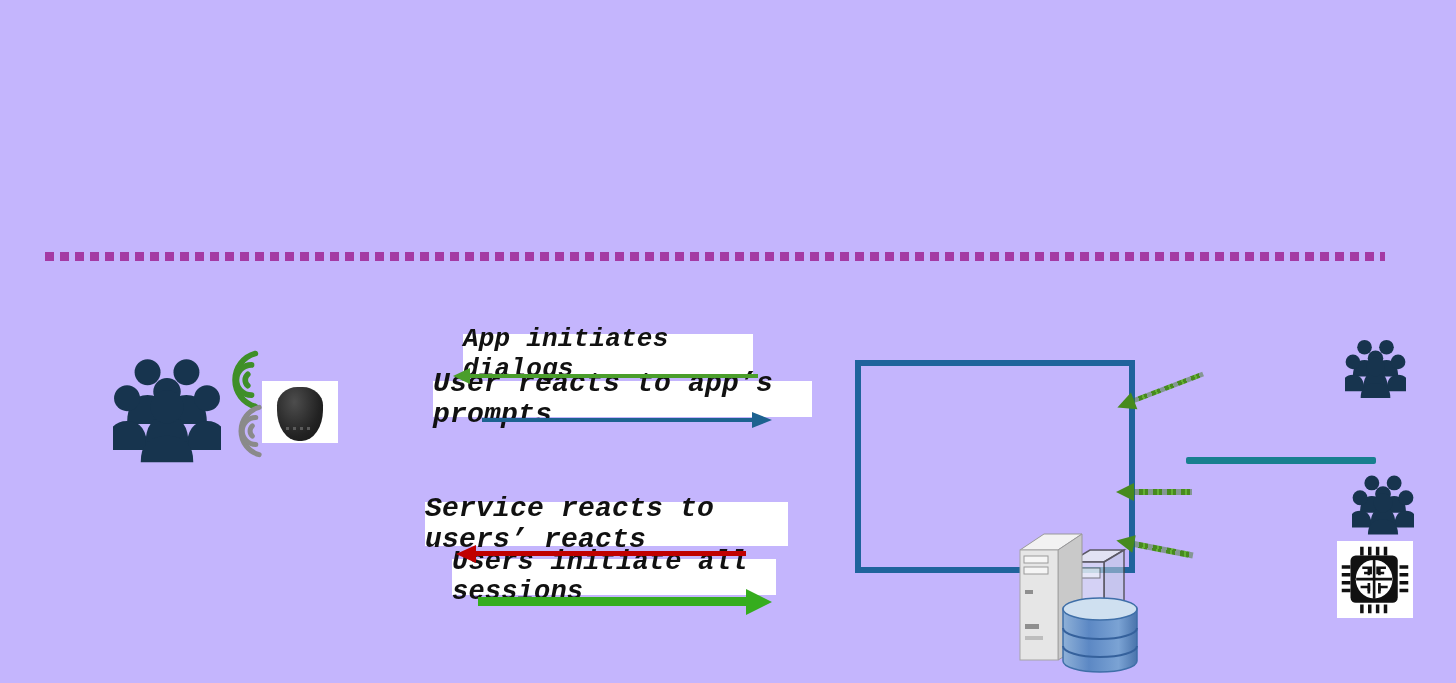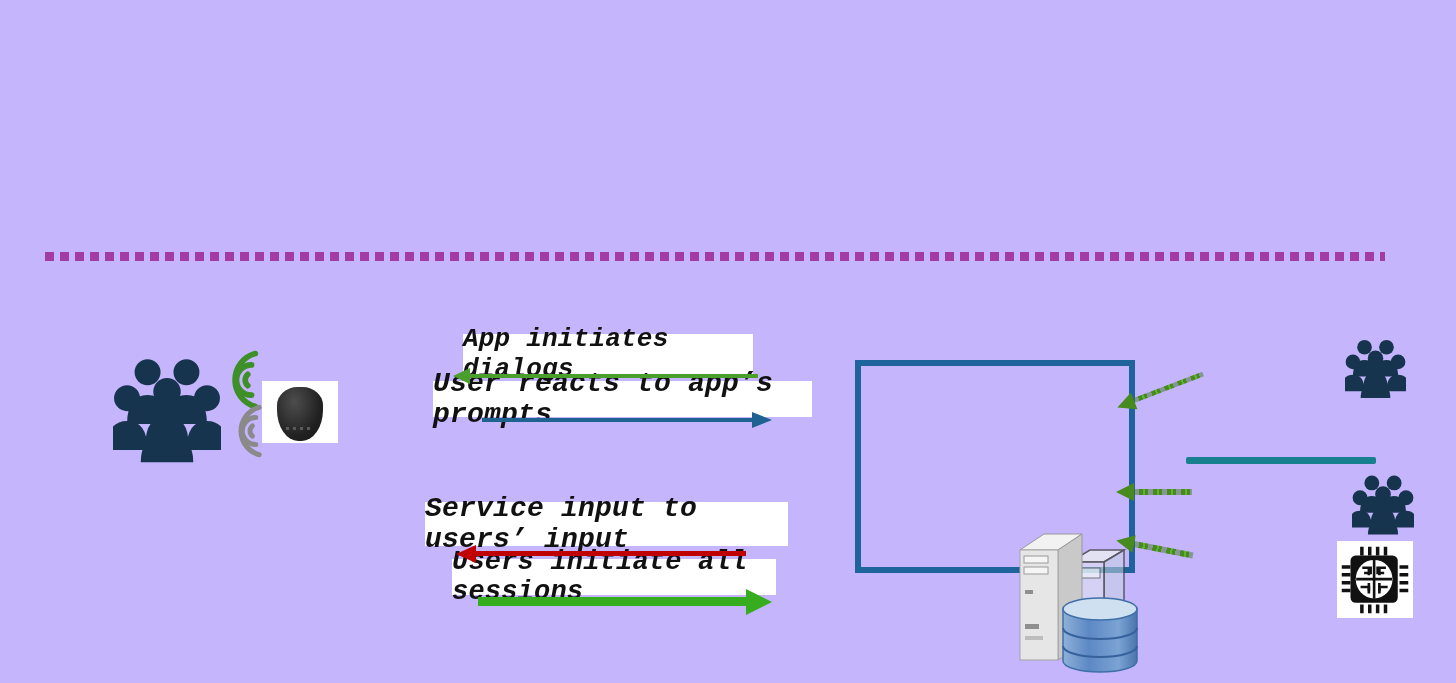--- a/index.html
+++ b/index.html
@@ -115,21 +115,21 @@
     <span>App initiates dialogs</span>
   </div>
   <div class="arr left" style="left:470px;top:374px;width:288px;height:4px;--c:var(--green-arrow);--hw:8px;--hl:17px"></div>
 
   <div class="label-box" style="left:433px;top:381px;width:379px;height:36px;font-size:28px">
     <span>User reacts to app’s prompts</span>
   </div>
   <div class="arr right" style="left:482px;top:418px;width:270px;height:4px;--c:var(--blue-arrow);--hw:8px;--hl:20px"></div>
 
   <div class="label-box" style="left:425px;top:502px;width:363px;height:44px;font-size:28px">
-    <span>Service input to users’ input</span>
+    <span>Service reacts to users’ reacts</span>
   </div>
   <div class="arr left" style="left:476px;top:551px;width:270px;height:5px;--c:var(--red-arrow);--hw:9px;--hl:20px"></div>
 
   <div class="label-box" style="left:452px;top:559px;width:324px;height:36px;font-size:27px">
     <span>Users initiate all sessions</span>
   </div>
   <div class="arr right" style="left:478px;top:597px;width:268px;height:9px;--c:var(--green-thick);--hw:13px;--hl:26px"></div>
 
   <div class="service-box"></div>
 

